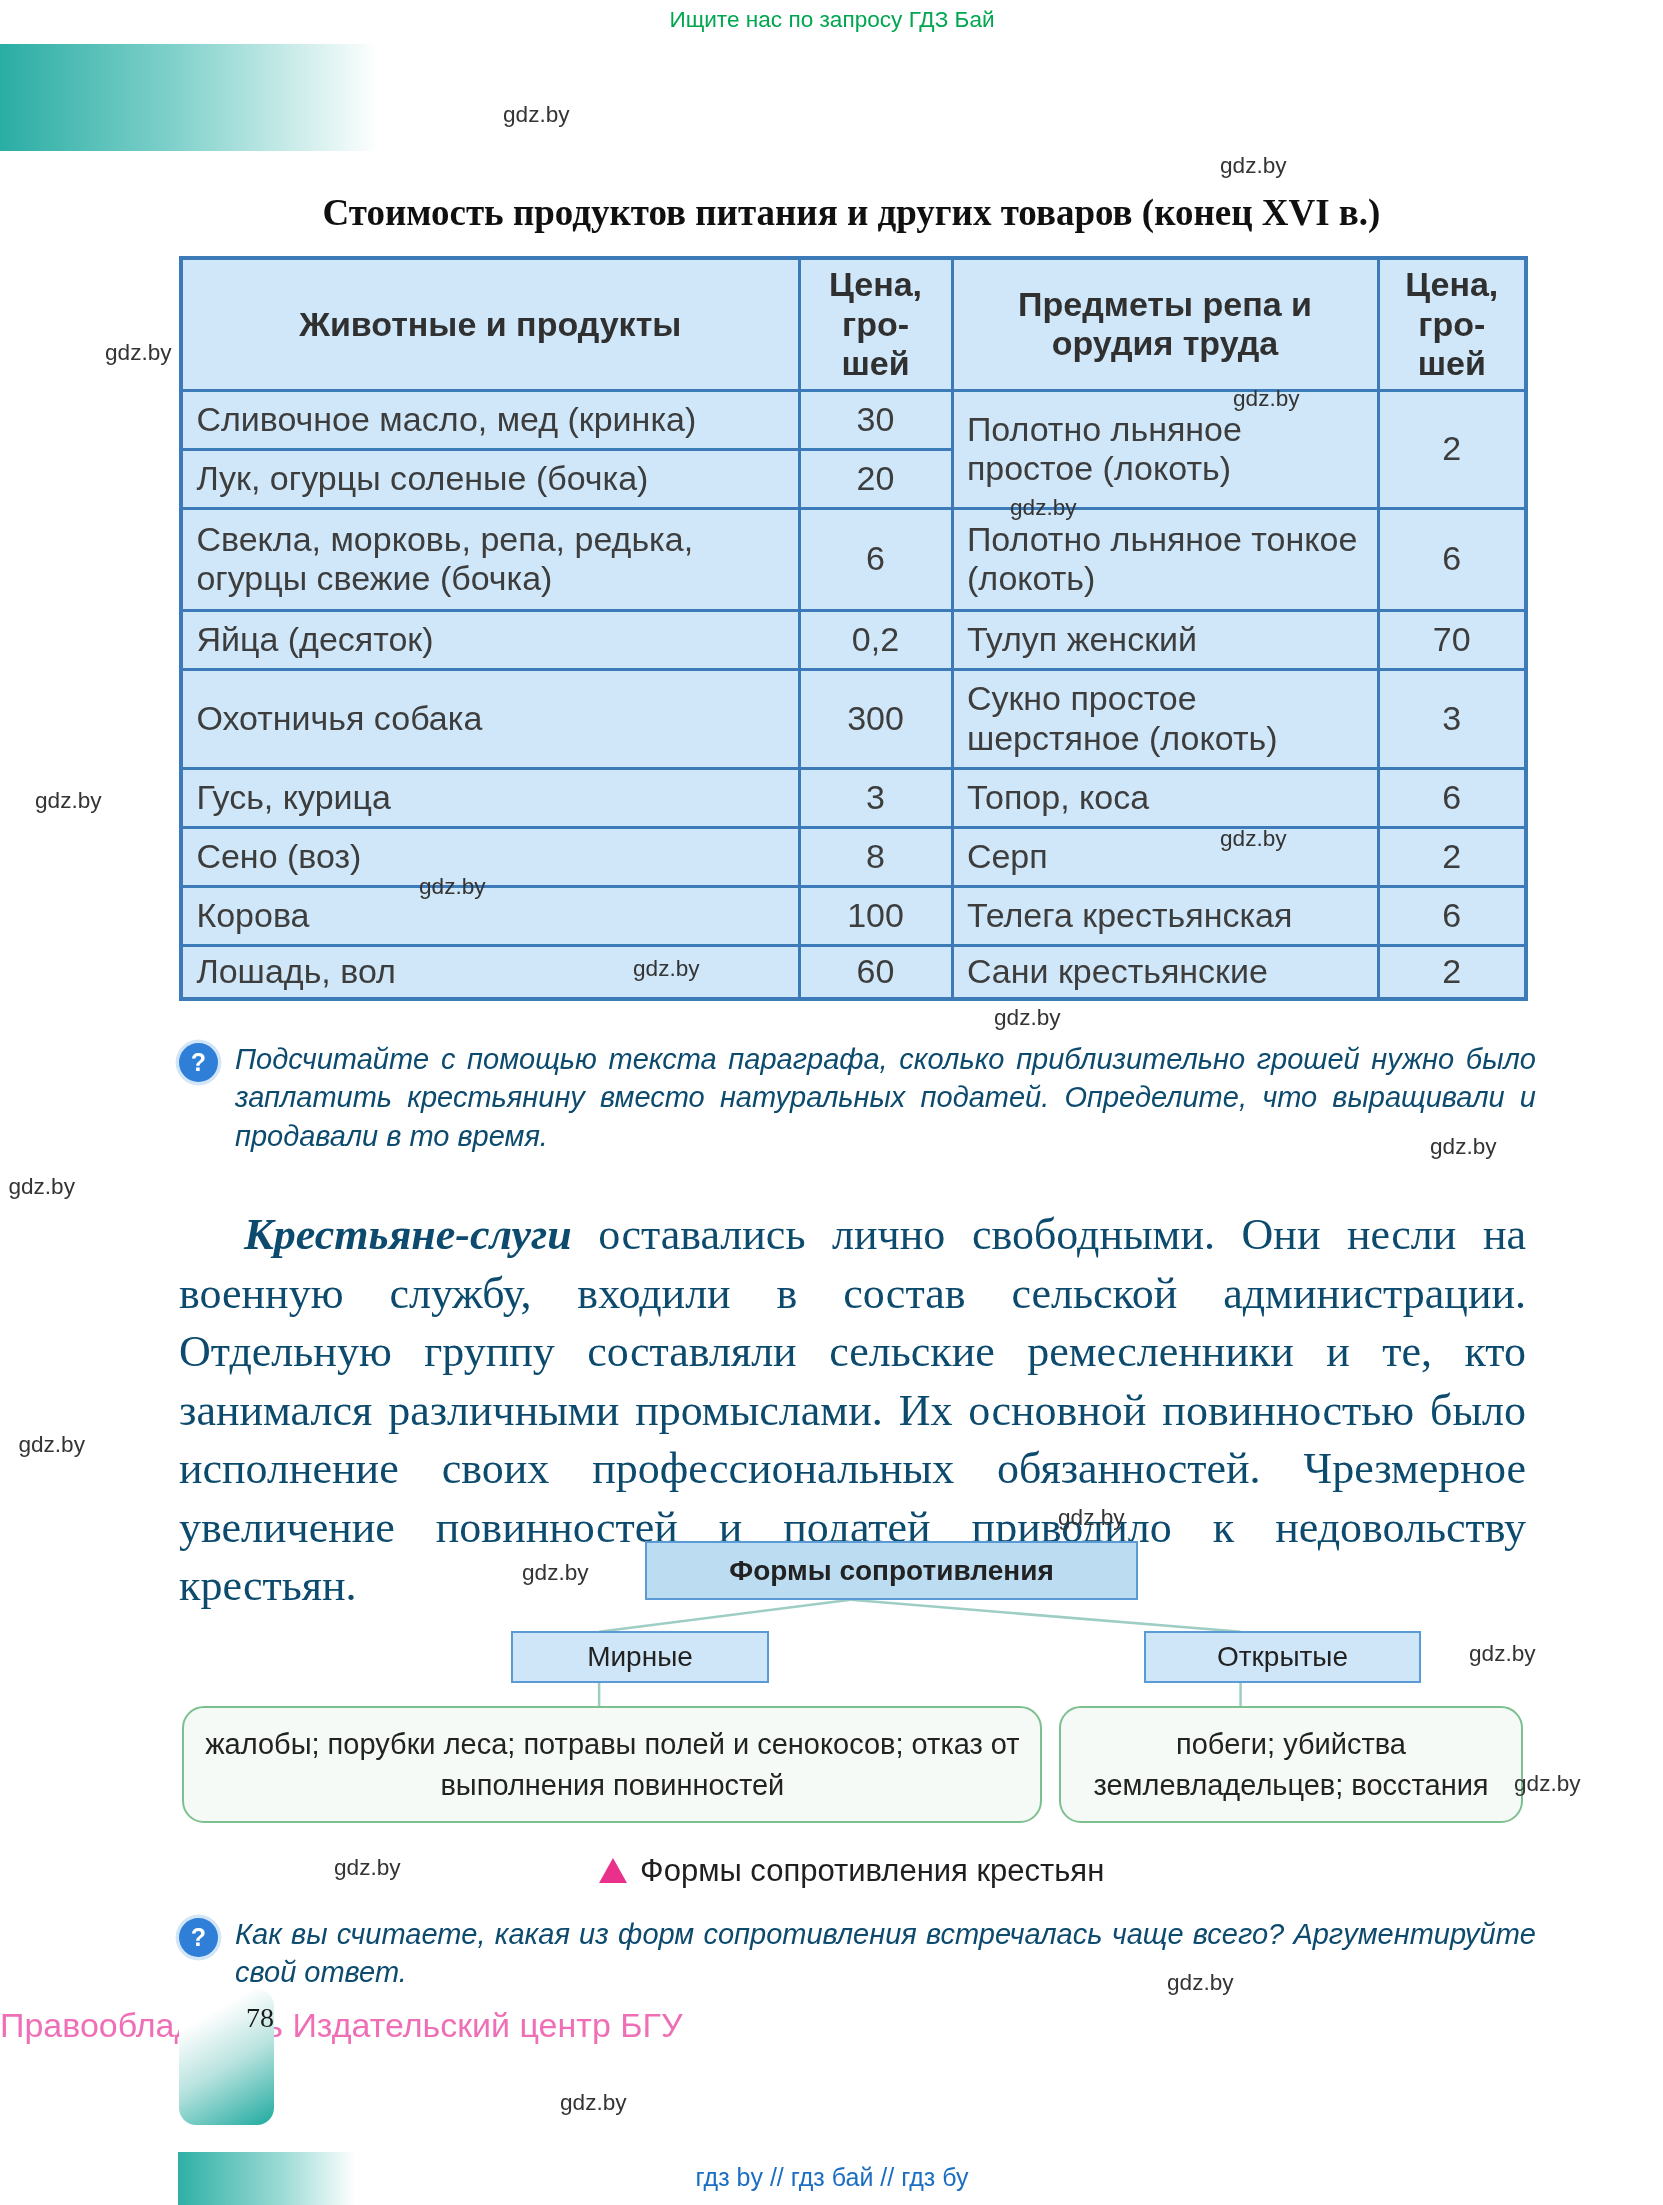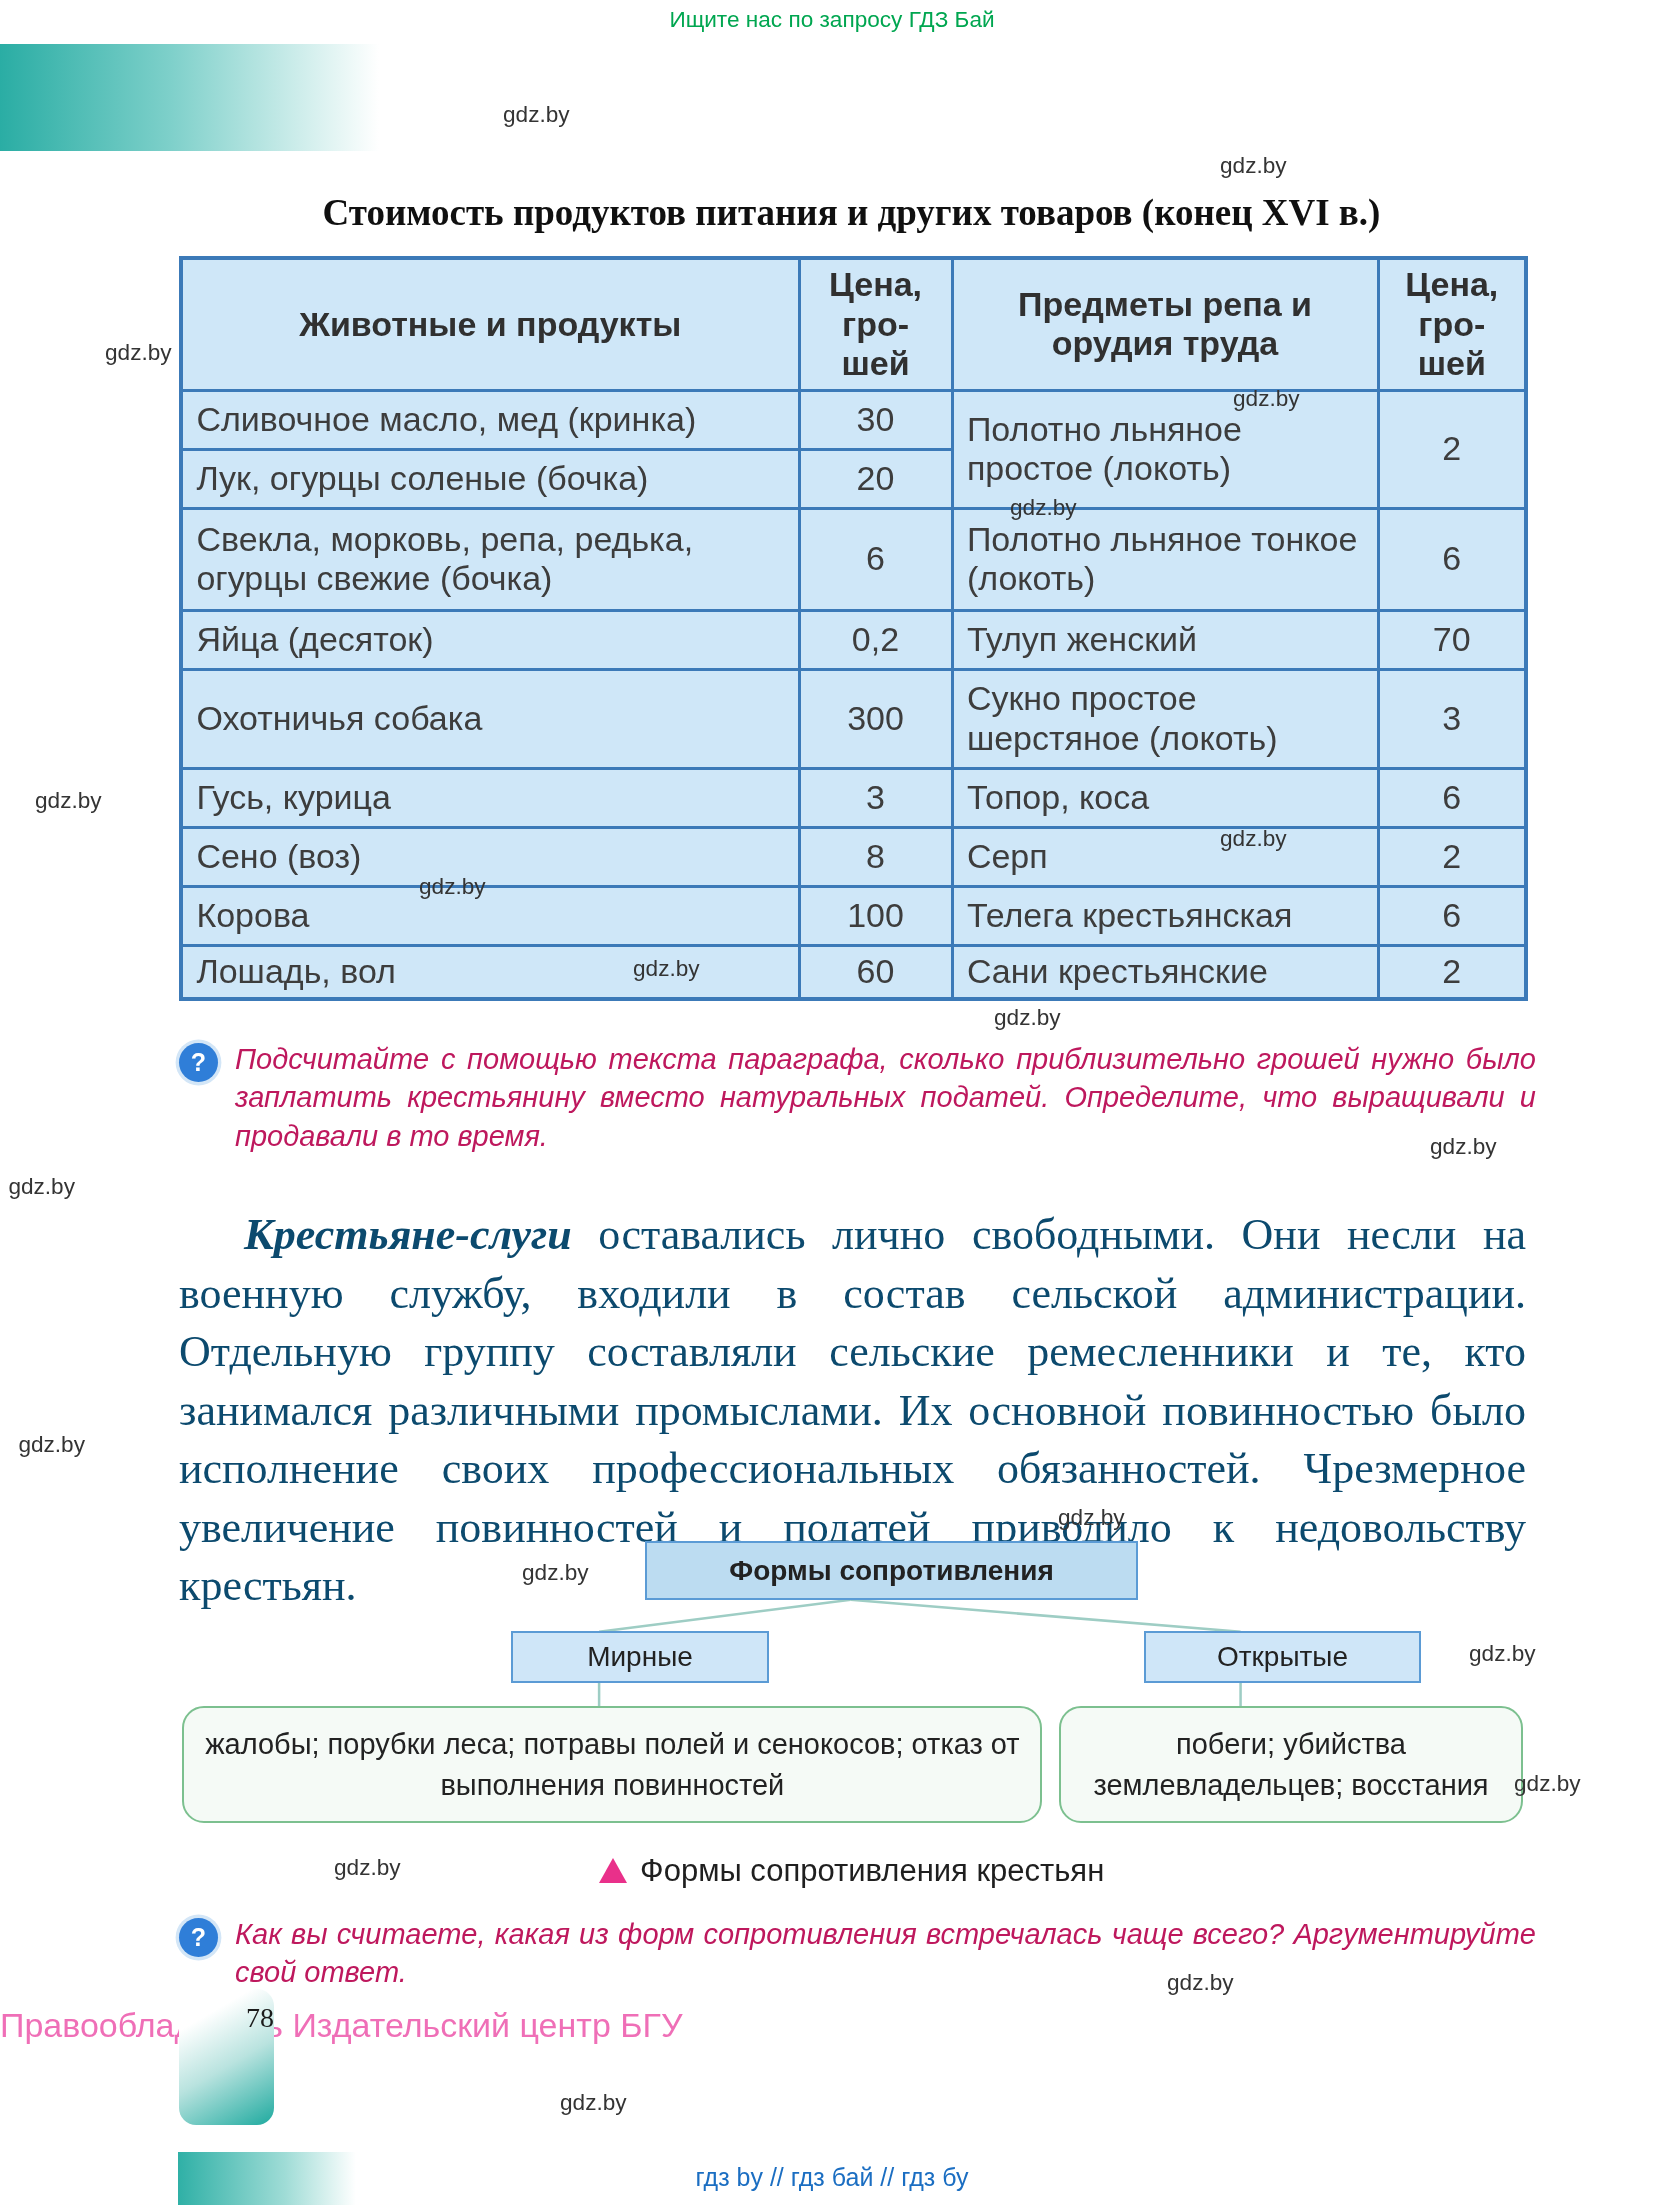--- a/index.html
+++ b/index.html
@@ -57,21 +57,21 @@
   .q1 { left:179px; top:1040px; width:1357px; }
   .q2 { left:179px; top:1915px; width:1357px; }
   .q-icon {
     flex:0 0 auto; width:39px; height:39px; border-radius:50%;
     background:var(--question-blue); color:#ffffff;
     font-weight:bold; font-size:25px;
     display:flex; align-items:center; justify-content:center;
     margin-top:2.5px; box-shadow:0 0 0 3.4px #d3e6f7;
   }
   .q-text {
-    font-style:italic; font-size:29px; line-height:1.32; color:#be185d;
+    font-style:italic; font-size:29px; line-height:1.32; color:#0c4a6e;
     text-align:justify;
   }
 
   .body-text {
     position:absolute; left:179px; top:1206px; width:1347px;
     font-family:"Liberation Serif", serif;
     font-size:44px; line-height:1.33; text-align:justify;
     text-indent:65px; color:#0c4a6e;
   }
   .body-text .lead { font-weight:bold; font-style:italic; }

